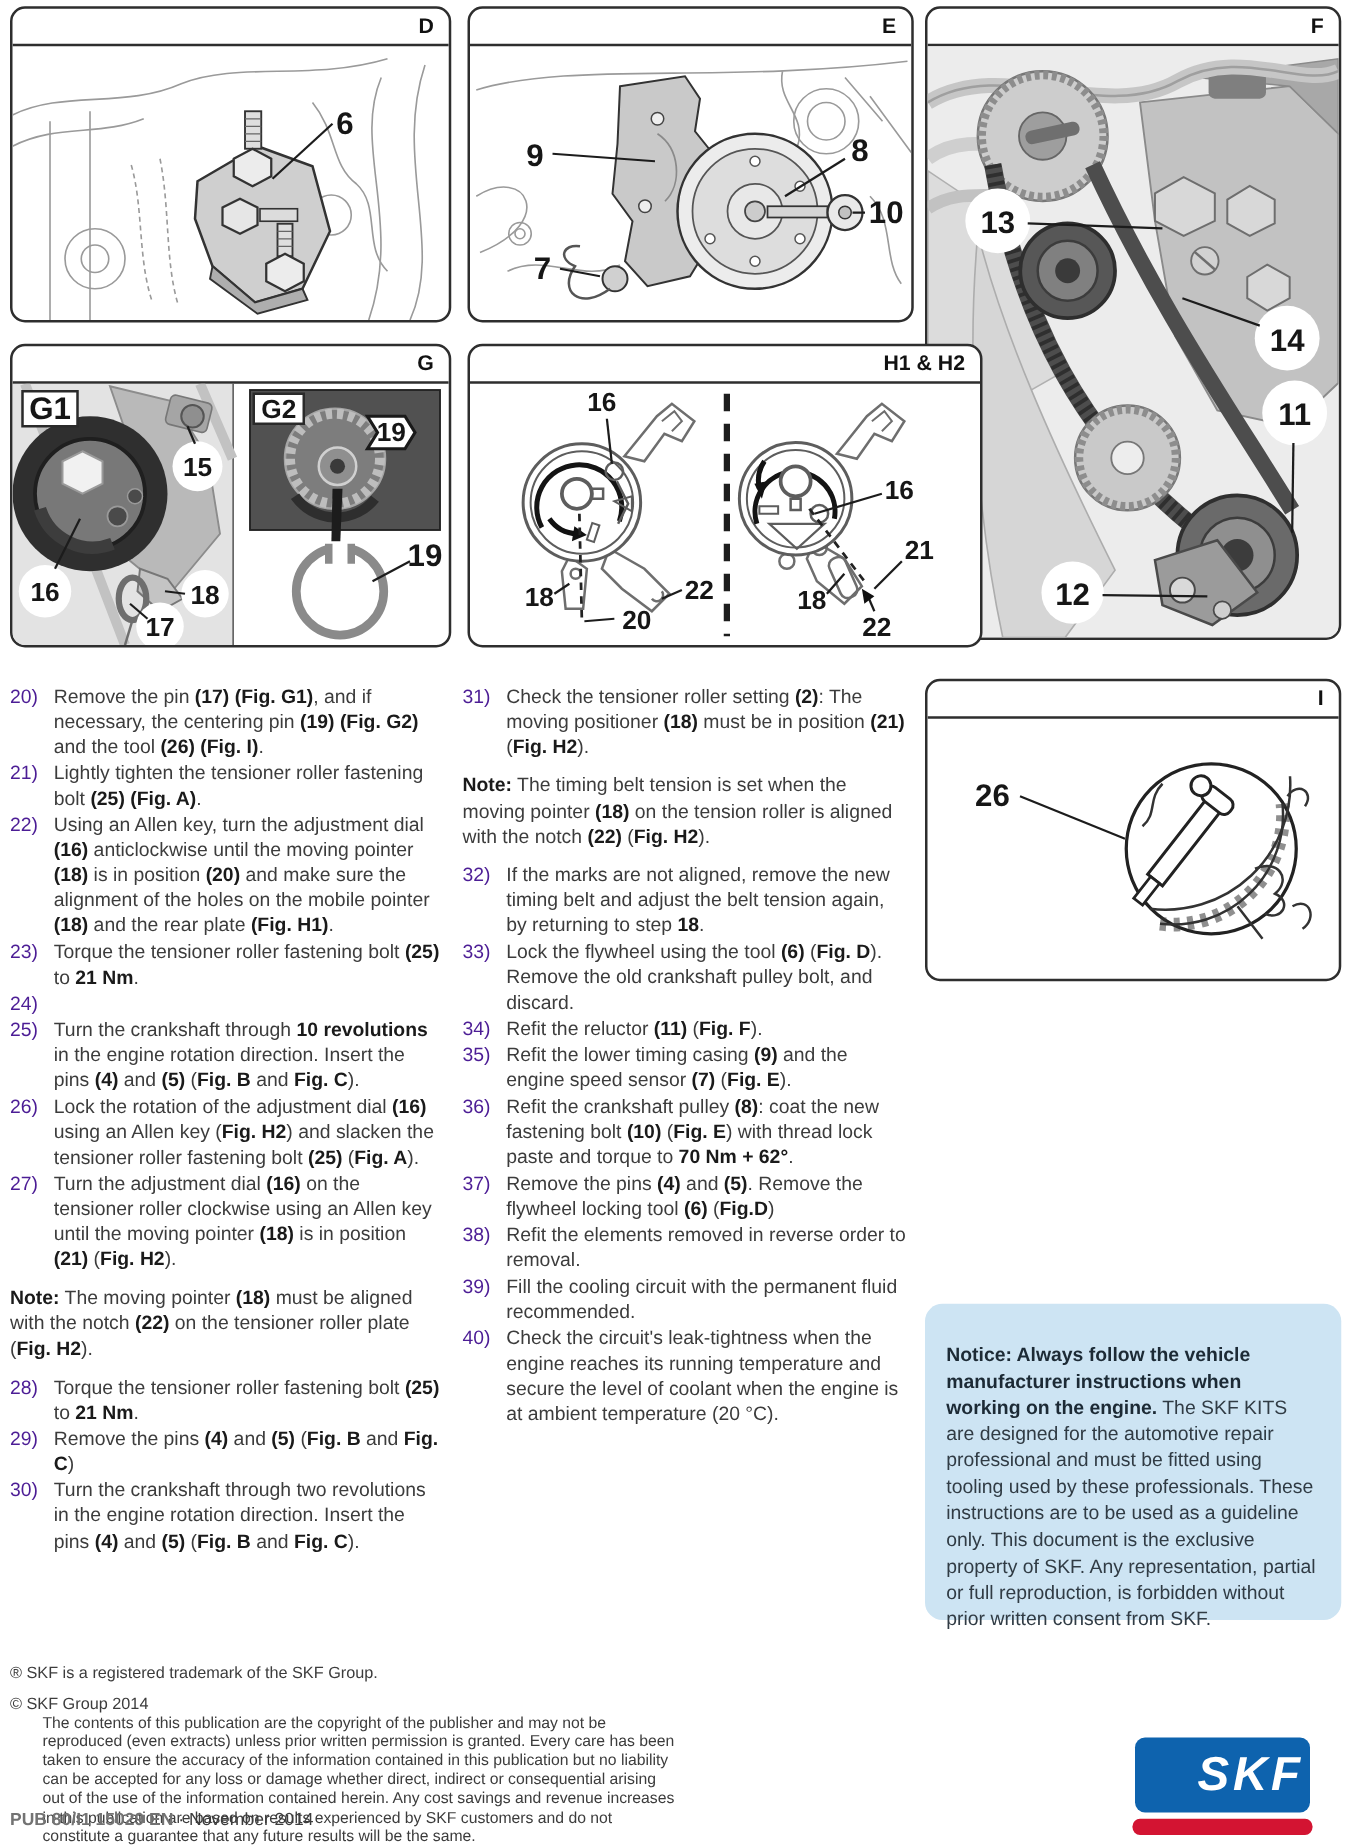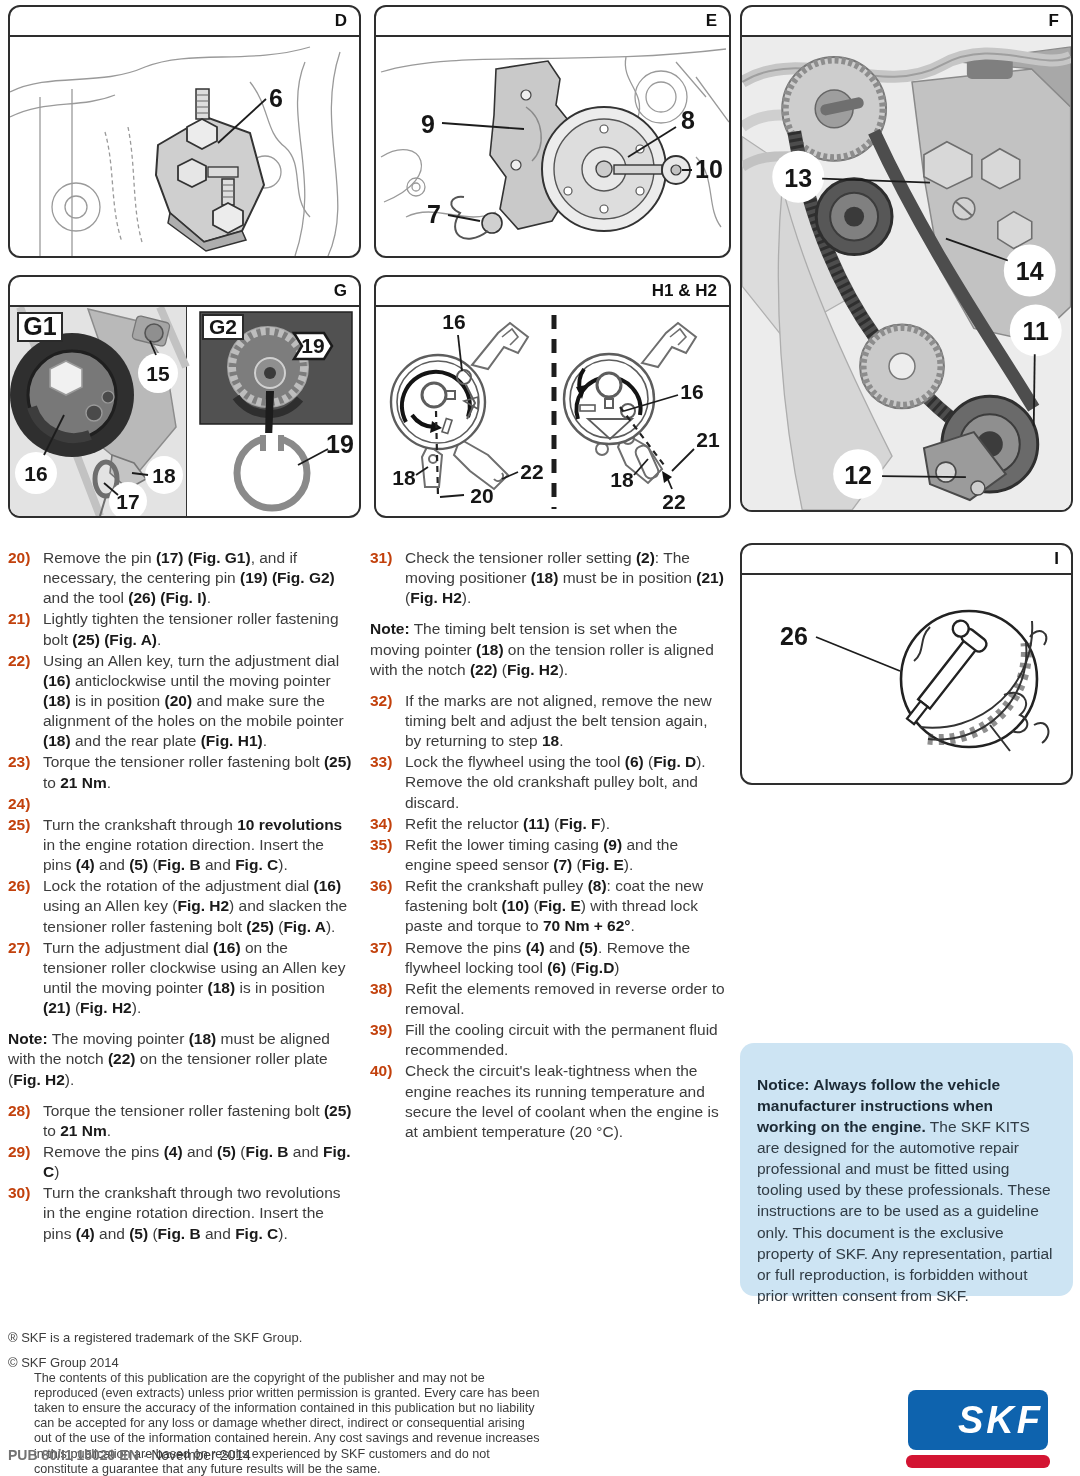--- a/index.html
+++ b/index.html
@@ -9,34 +9,34 @@
   
   .panel{position:absolute;border:2px solid #2e2e2e;border-radius:12px;background:#fff;overflow:hidden;box-sizing:border-box;}
   .panel-hd{height:28px;border-bottom:2px solid #2e2e2e;display:flex;align-items:center;justify-content:flex-end;
             padding:0 12px;font-weight:bold;font-size:17px;color:#111;}
   .panel-body{position:absolute;top:30px;left:0;right:0;bottom:0;}
   .panel-body svg{display:block;width:100%;height:100%;}
   #panel-d{left:8px;top:5px;width:353px;height:253px;}
   #panel-e{left:374px;top:5px;width:357px;height:253px;}
   #panel-f{left:740px;top:5px;width:333px;height:507px;}
   #panel-g{left:8px;top:275px;width:353px;height:243px;}
-  #panel-h{left:374px;top:275px;width:357px;height:243px;}
+  #panel-h{left:374px;top:275px;width:412px;height:243px;}
   #panel-i{left:740px;top:543px;width:333px;height:242px;}
 
   .co{font:700 21px "Liberation Sans",sans-serif;fill:#161616;}
   .co-big{font:700 25px "Liberation Sans",sans-serif;fill:#161616;}
   .lead{stroke:#1c1c1c;stroke-width:1.8;fill:none;}
   .line-art{stroke:#9a9a9a;stroke-width:1.3;fill:none;}
 
   
   .col{position:absolute;top:548px;font-size:15.5px;line-height:1.3;color:#3c3c3c;}
   #col-left{left:8px;width:344px;}
   #col-right{left:370px;width:356px;}
   .step{display:flex;margin:0 0 1px 0;}
-  .step .num{flex:0 0 35px;font-weight:bold;color:#c2410c;}
+  .step .num{flex:0 0 35px;font-weight:normal;color:#4c1d95;}
   .step .txt{flex:1;}
   .txt b,.note b{color:#1a1a1a;}
   .note{margin:11px 0 11px 0;}
 
   
   #notice{position:absolute;left:740px;top:1043px;width:333px;height:253px;background:#cde4f3;
           border-radius:14px;box-sizing:border-box;padding:31px 17px;font-size:15.5px;line-height:1.36;color:#303b44;}
   #notice b{color:#1c2a35;}
 
   

